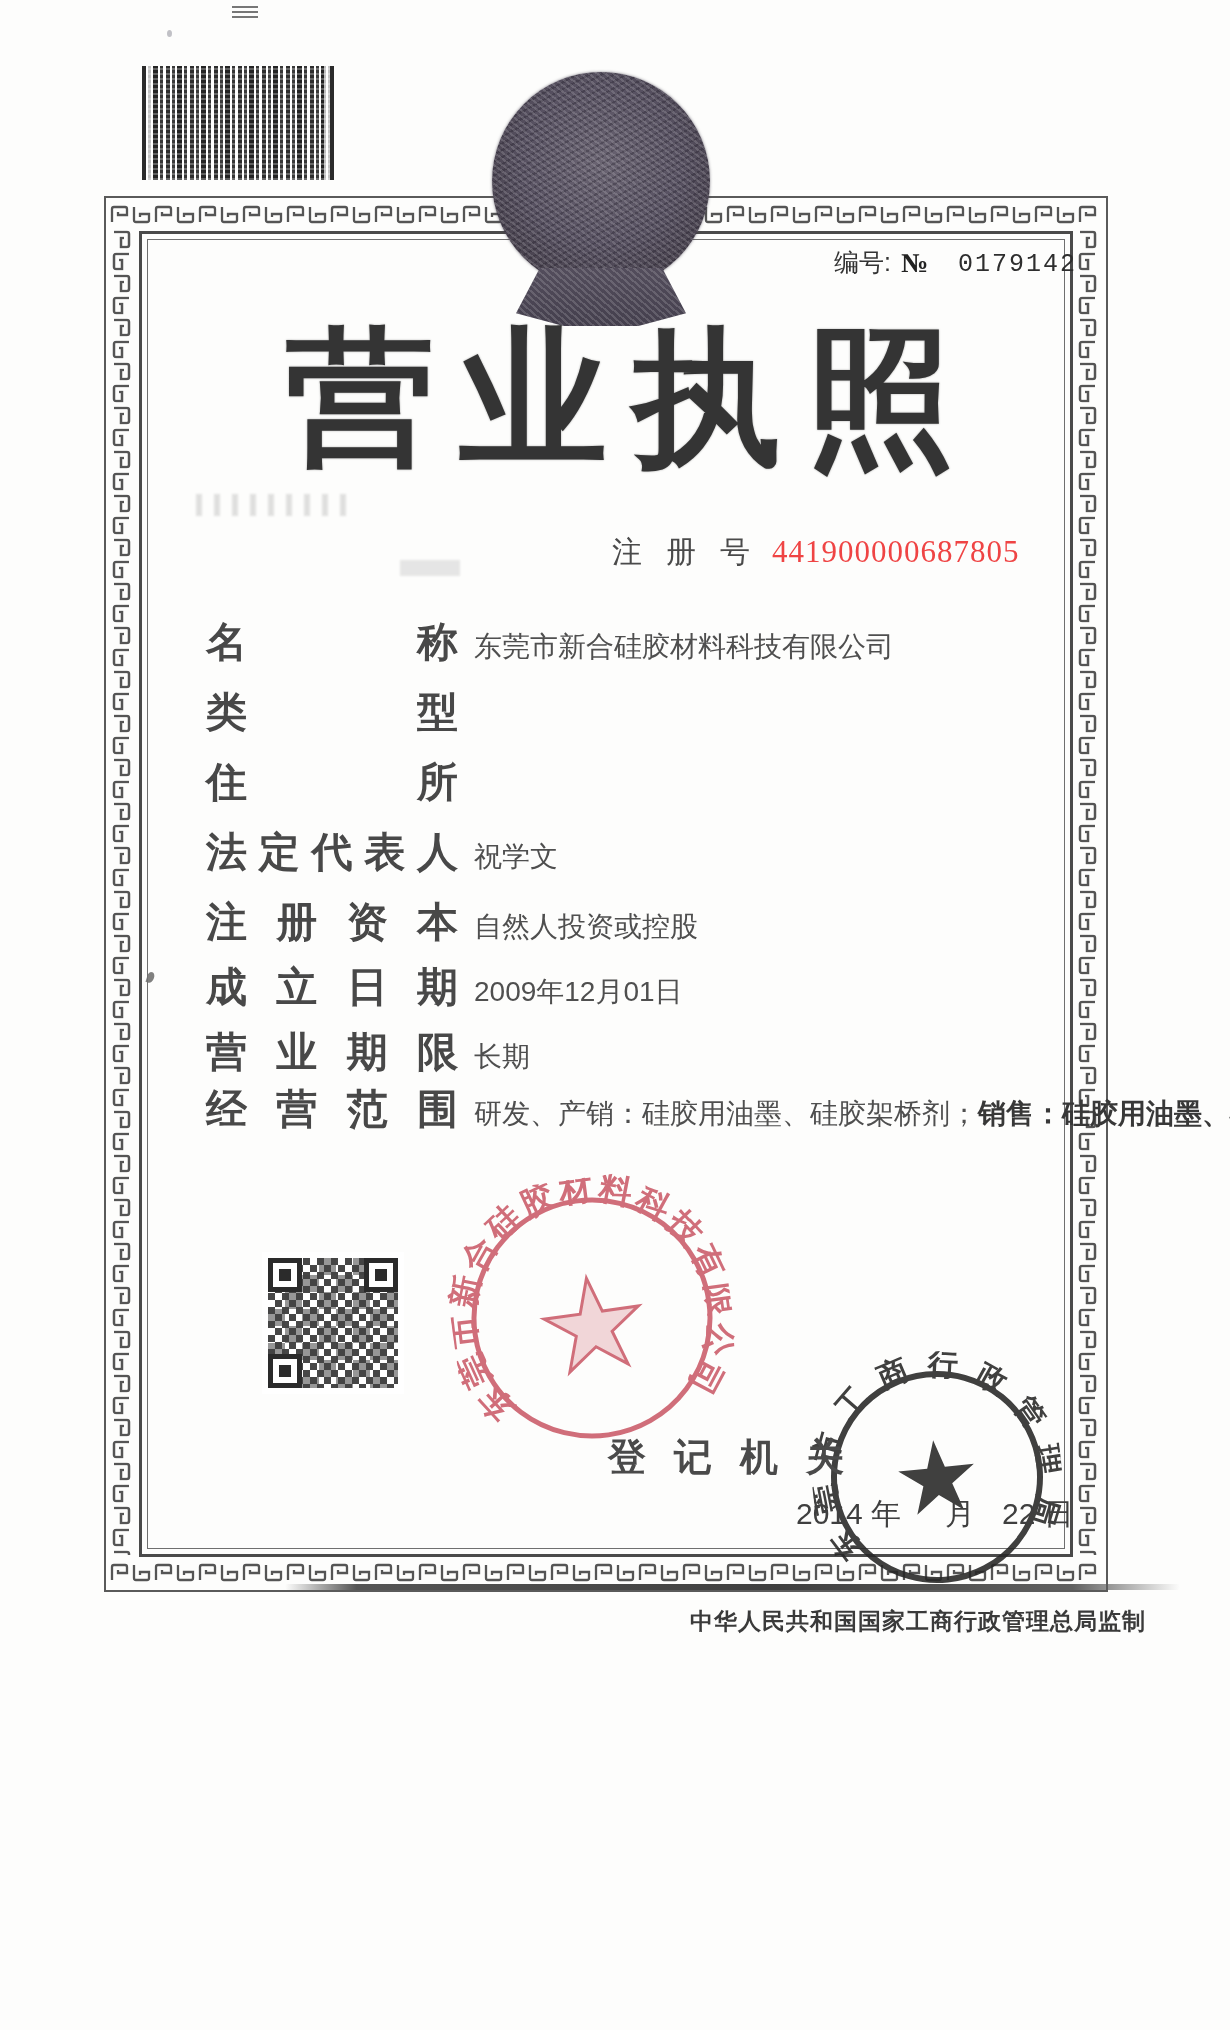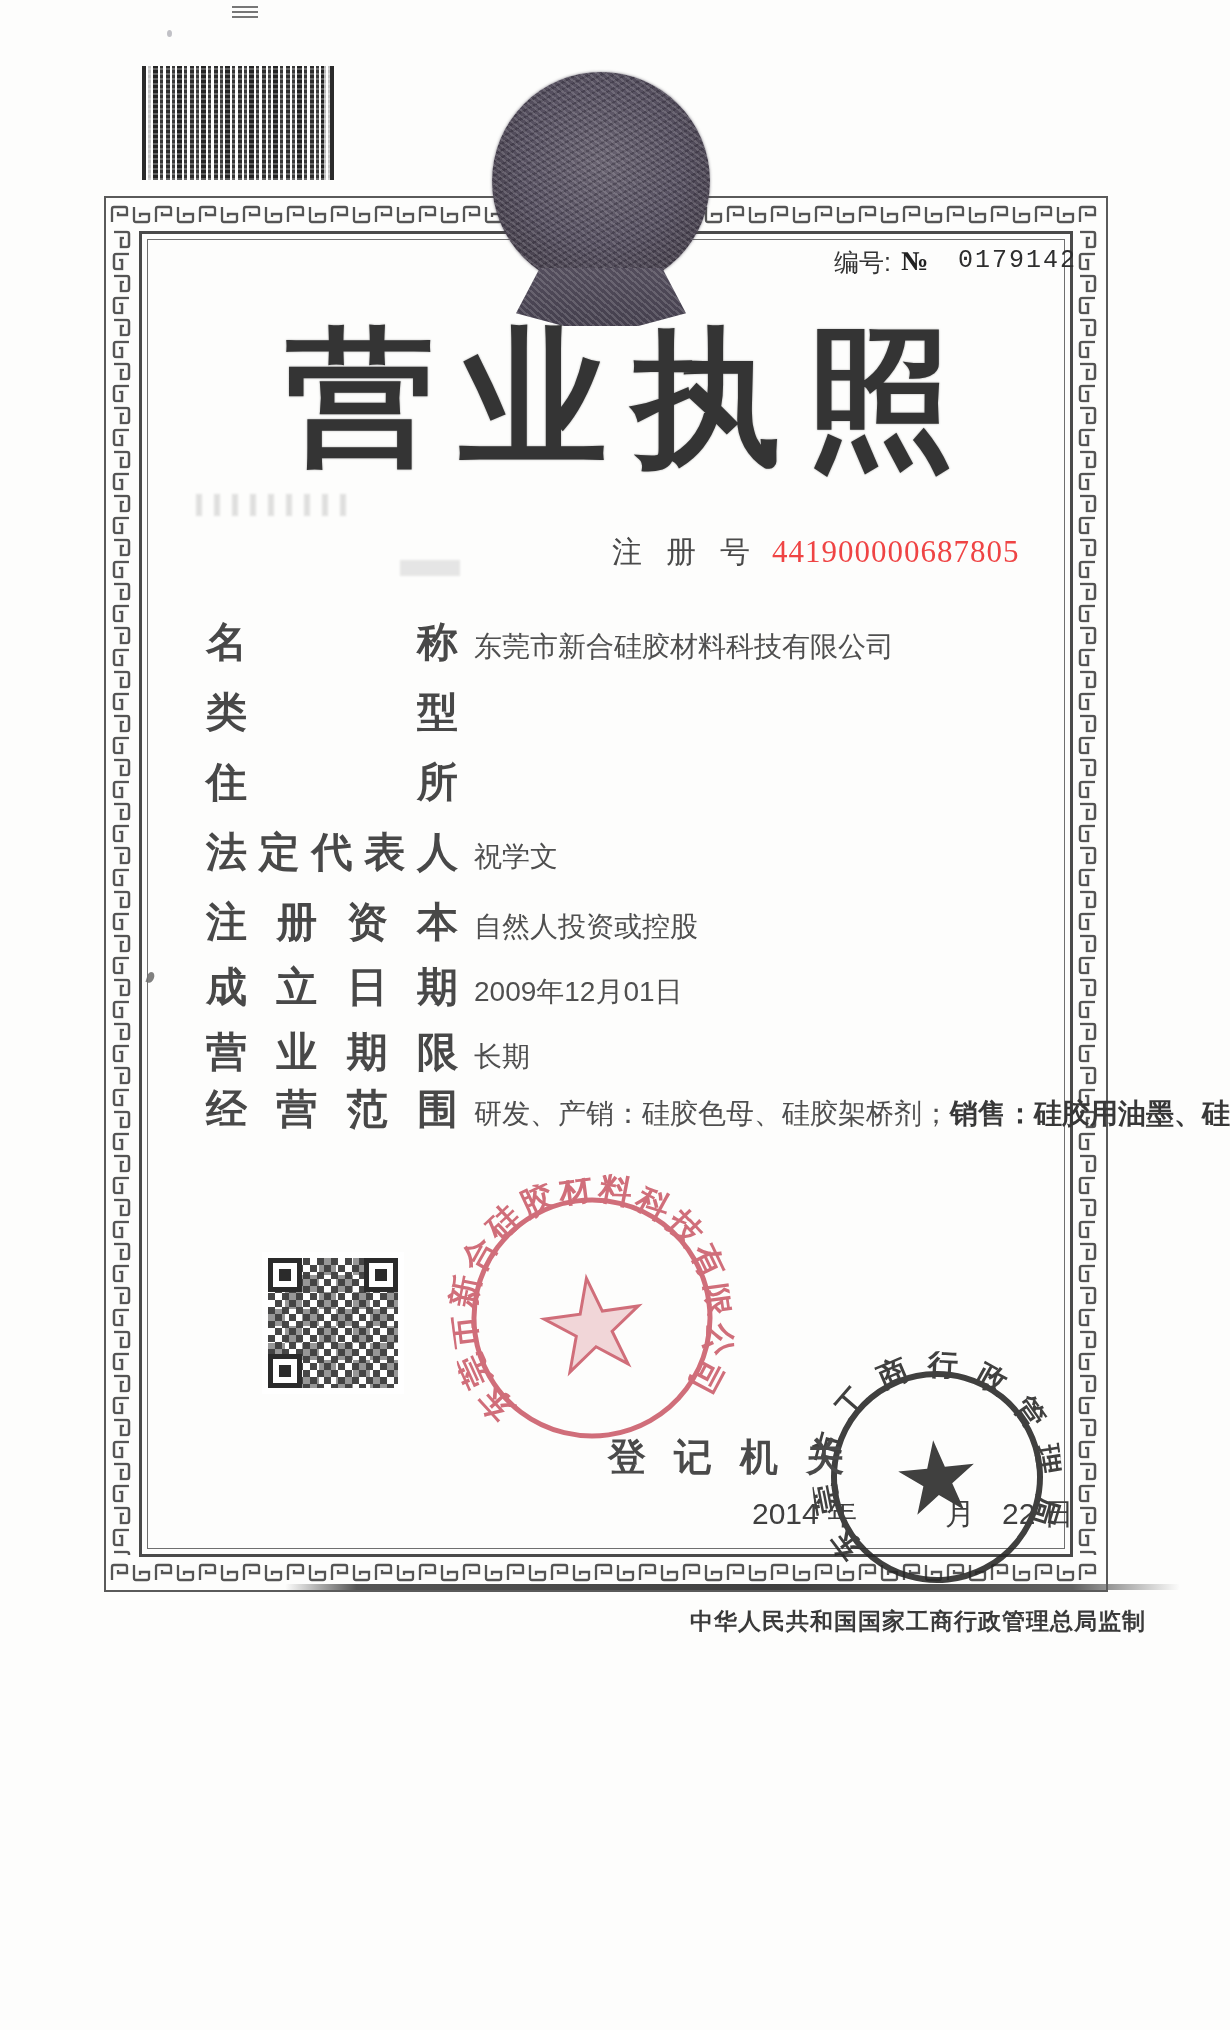--- a/index.html
+++ b/index.html
@@ -42,21 +42,21 @@
   
   .frame{position:absolute;left:104px;top:196px;width:1000px;height:1392px;border:2px solid #5a5a5a;z-index:1;}
   .frame svg{position:absolute;display:block;}
   .gk-top{left:3px;top:3px;width:990px;height:28px;}
   .gk-bottom{left:3px;bottom:3px;width:990px;height:28px;}
   .gk-left{left:3px;top:31px;width:28px;height:1326px;}
   .gk-right{right:3px;top:31px;width:28px;height:1326px;}
   .frame-inner{position:absolute;inset:33px;border:3px solid #4a4a4a;outline:1px solid #6f6f6f;outline-offset:-9px;}
 
   
-  .serial{position:absolute;left:834px;top:246px;z-index:3;display:flex;align-items:flex-start;gap:10px;white-space:nowrap;}
+  .serial{position:absolute;left:834px;top:246px;z-index:3;display:flex;align-items:flex-end;gap:10px;white-space:nowrap;}
   .serial .lab{font-size:25px;color:#333;}
   .serial .no-sign{font-size:27px;font-weight:700;font-family:"Liberation Serif",serif;color:#222;}
   .serial .num{font-size:25px;font-family:"Liberation Mono",monospace;letter-spacing:2px;color:#2e2e2e;margin-left:20px;}
 
   .title{position:absolute;left:286px;top:318px;width:668px;z-index:3;
     font-size:148px;line-height:1.08;font-weight:900;color:#343434;
     text-shadow:0 0 2px rgba(20,20,20,.4);}
   .justify{display:flex;justify-content:space-between;}
 
   .regrow{position:absolute;left:612px;top:532px;z-index:3;display:flex;align-items:baseline;gap:22px;}
@@ -83,21 +83,21 @@
   .f-tl{left:6px;top:6px;} .f-tr{right:6px;top:6px;} .f-bl{left:6px;bottom:6px;}
 
   
   .seal-red{position:absolute;left:452px;top:1178px;z-index:4;transform:rotate(-8deg);opacity:.85;}
   .seal-black{position:absolute;left:812px;top:1352px;z-index:4;transform:rotate(-6deg);opacity:.88;}
 
   
   .registry-label{position:absolute;left:608px;top:1432px;width:236px;z-index:5;
     font-size:38px;font-weight:600;color:#4a4a4a;}
   .date-part{position:absolute;z-index:5;font-size:30px;color:#3f3f3f;white-space:nowrap;}
-  .d-year{left:752px;top:1494px;} .d-month{left:945px;top:1494px;} .d-day{left:1002px;top:1494px;}
+  .d-year{left:796px;top:1494px;} .d-month{left:945px;top:1494px;} .d-day{left:1002px;top:1494px;}
 
   
   .footer-left{position:absolute;left:98px;top:1602px;font-size:19px;color:#4a4a4a;z-index:3;letter-spacing:.5px;}
   .footer-right{position:absolute;left:690px;top:1598px;font-size:23px;font-weight:600;color:#3a3a3a;z-index:3;letter-spacing:1px;margin-top:8px;}
 </style>
 </head>
 <body>
 
 <div class="page">
 
@@ -233,21 +233,21 @@
     <span class="val">长期</span>
   </div>
   <div class="row r7">
     <span class="lab justify">
         <span>经</span>
         <span>营</span>
         <span>范</span>
         <span>围</span>
       </span>
     <span class="val scope-val">
-      <span class="seg-n">研发、产销：硅胶色母、硅胶架桥剂；</span><span class="seg-b">销售：硅胶用油墨、硅胶用颜料、硅胶用胶水、硅胶用脱膜剂、硅胶制品；货物进出口、技术进出口。（依法须经批准的项目，经相关部门批准后方可开展经营活动。）</span>
+      <span class="seg-n">研发、产销：硅胶用油墨、硅胶架桥剂；</span><span class="seg-b">销售：硅胶用油墨、硅胶用颜料、硅胶用胶水、硅胶用脱膜剂、硅胶制品；货物进出口、技术进出口。（依法须经批准的项目，经相关部门批准后方可开展经营活动。）</span>
     </span>
   </div>
 
   <div class="qr">
     <div class="qr-mod"></div>
     <div class="finder f-tl"></div>
     <div class="finder f-tr"></div>
     <div class="finder f-bl"></div>
   </div>
 

